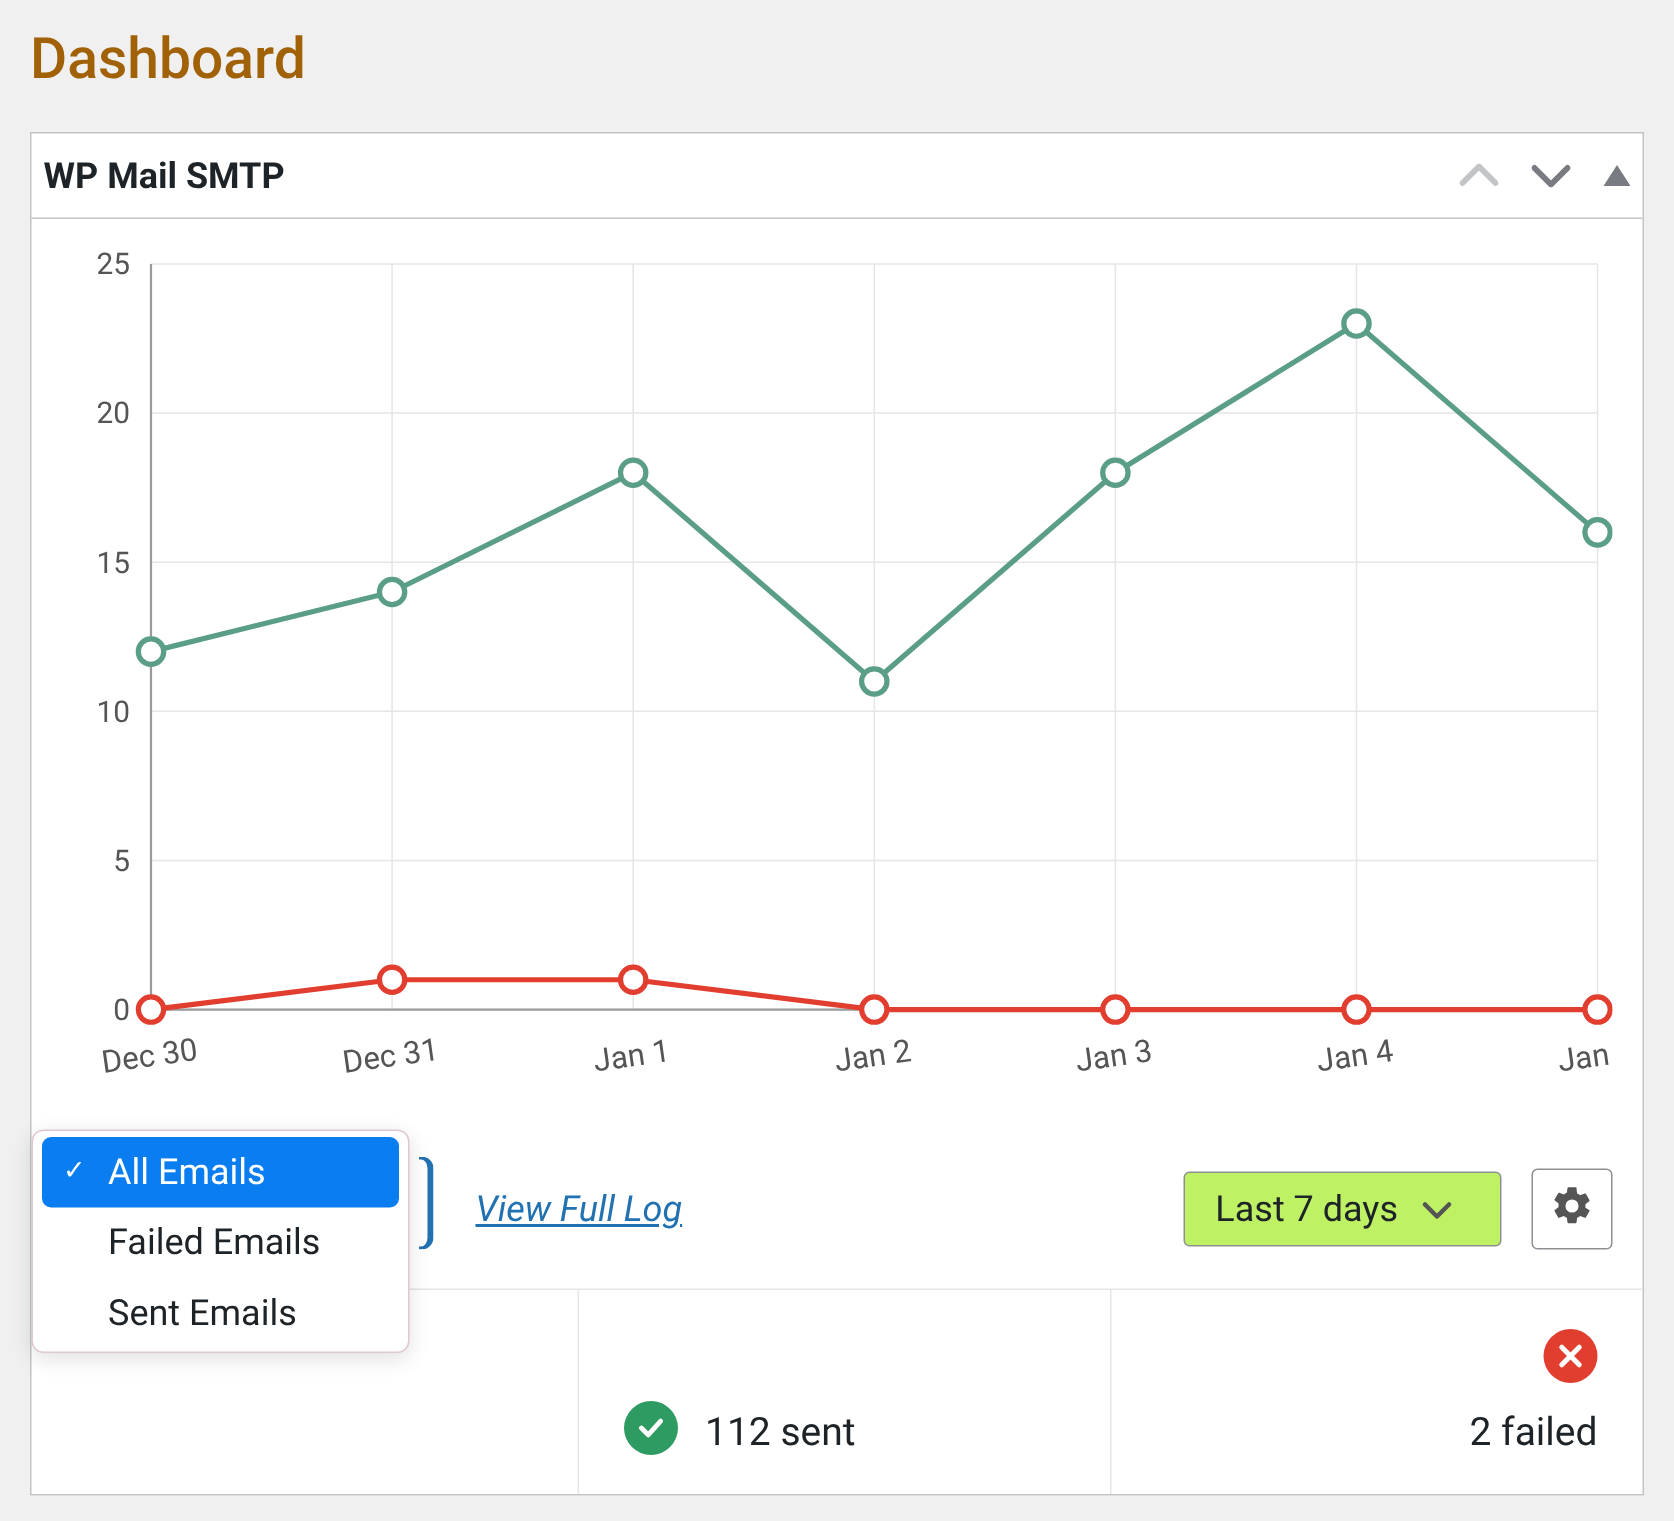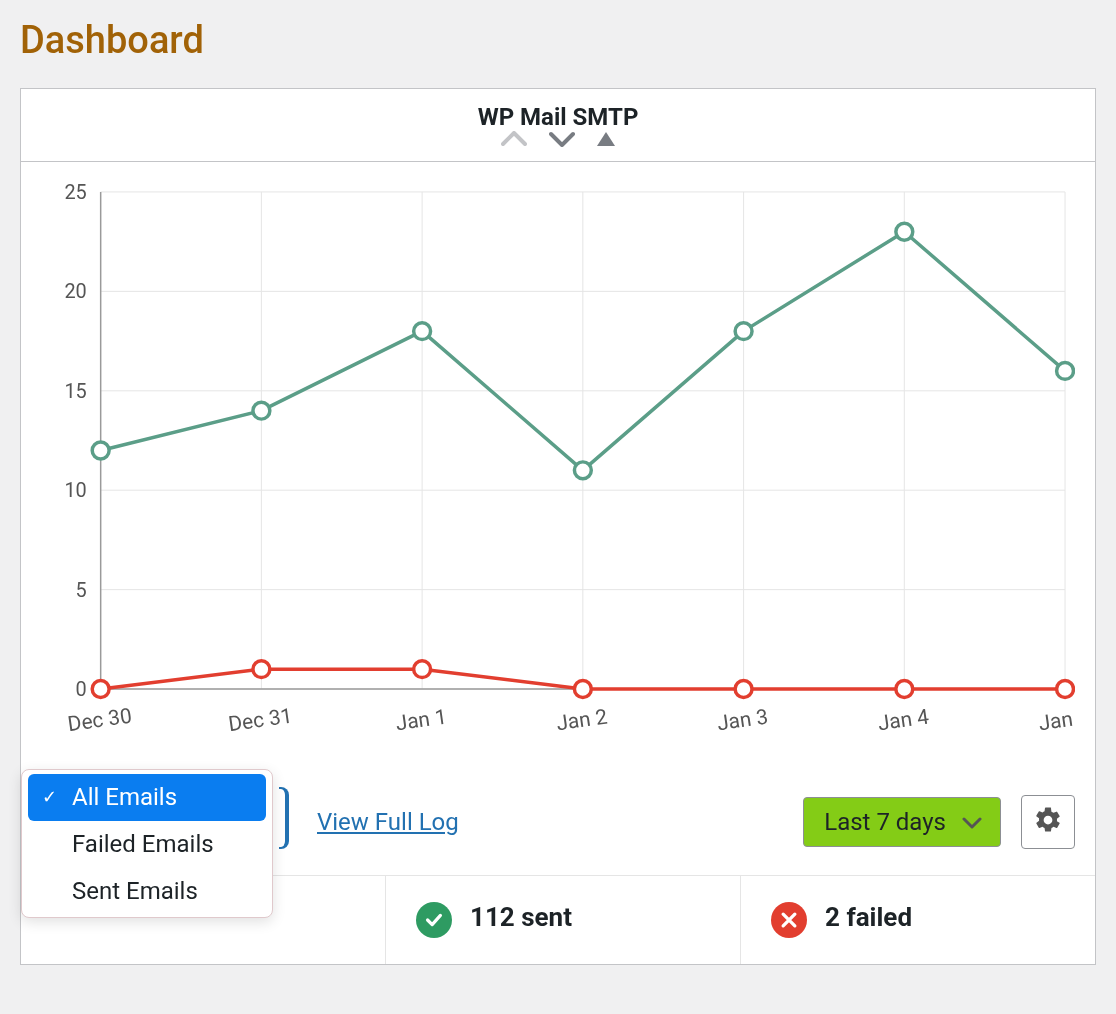--- a/index.html
+++ b/index.html
@@ -23,21 +23,20 @@
   .widget {
     background: #fff;
     border: 1px solid #c3c4c7;
   }
   .widget-header {
     display: flex;
     align-items: center;
     justify-content: space-between;
     padding: 14px 8px;
     border-bottom: 1px solid #c3c4c7;
-    flex-direction: column;
   }
   .widget-title {
     font-size: 24px;
     font-weight: 700;
     color: #1d2327;
   }
   .widget-header-controls {
     display: flex;
     align-items: center;
     gap: 22px;
@@ -106,58 +105,58 @@
     border-top-right-radius: 8px;
     border-bottom-right-radius: 8px;
     z-index: 5;
   }
   .view-log-link {
     margin-left: 276px;
     font-size: 24px;
     color: #2271b1;
     text-decoration: underline;
     cursor: pointer;
+    font-style: italic;
   }
   .spacer { flex: 1; }
   .date-select {
     display: inline-flex;
     align-items: center;
     border: 1px solid #8c8f94;
     border-radius: 4px;
-    padding: 10px 18px 10px 20px;
+    padding: 10px 32px 10px 20px;
     font-size: 24px;
     color: #1d2327;
     cursor: pointer;
-    background: #84cc16;
+    background: #bef264;
     gap: 16px;
   }
   .gear-btn {
     width: 54px;
     height: 54px;
     margin-left: 20px;
     display:inline-flex; align-items:center; justify-content:center;
     border:1px solid #8c8f94;
     border-radius:4px;
     background:#fff;
     cursor:pointer;
   }
   .stats-row {
     display: flex;
   }
   .stats-cell {
     flex: 1;
     display: flex;
-    align-items: flex-start;
+    align-items: flex-end;
     padding: 26px 30px;
     font-size: 26px;
     gap: 18px;
     border-right: 1px solid #e5e5e5;
-    font-weight: bold;
-  }
-  .stats-cell:last-child { border-right: none; }
+  }
+  .stats-cell:last-child { border-right: none; flex-direction: column; }
   .stats-cell.first { padding-left: 40px; }
   .stat-icon {
     width: 36px; height:36px; border-radius:50%;
     display:inline-flex; align-items:center; justify-content:center;
     flex: 0 0 36px;
   }
   .stat-icon.green { background:#2e9b62; }
   .stat-icon.red { background:#e23e2f; }
   .stat-icon svg { display:block; }
 </style>

